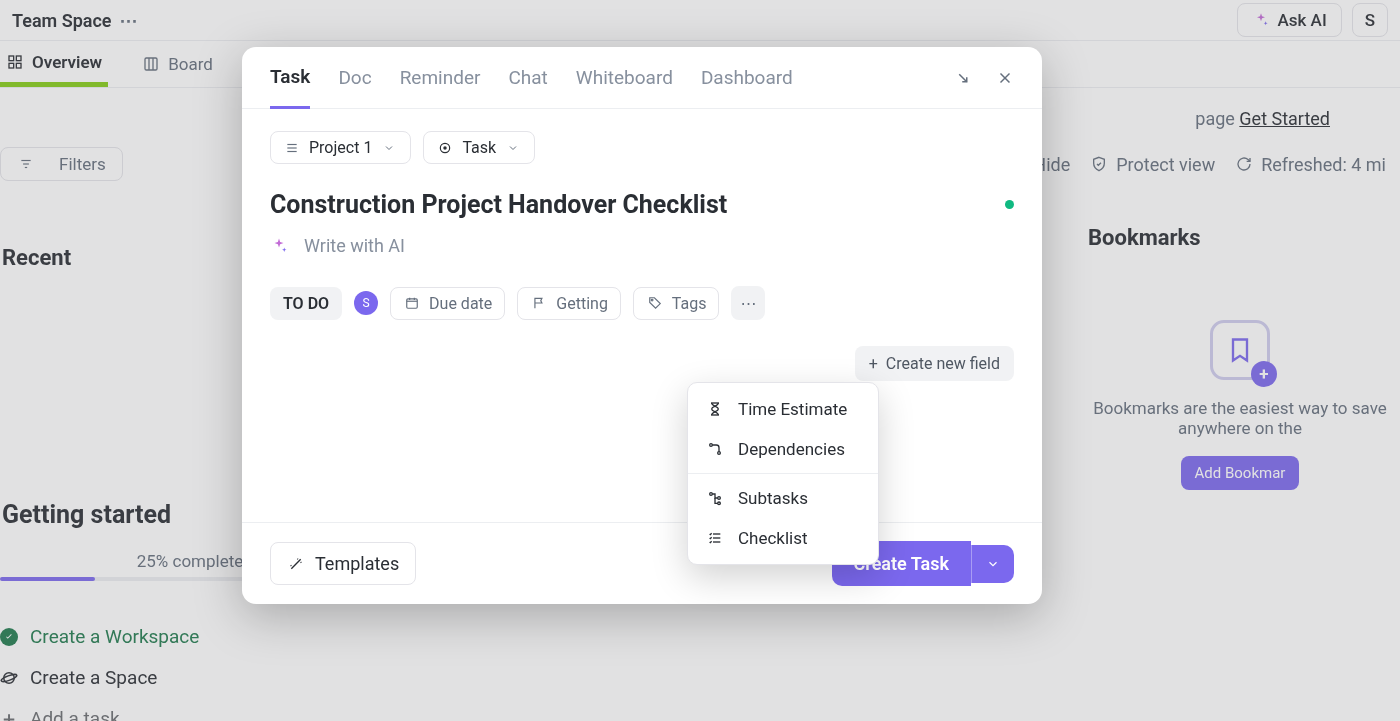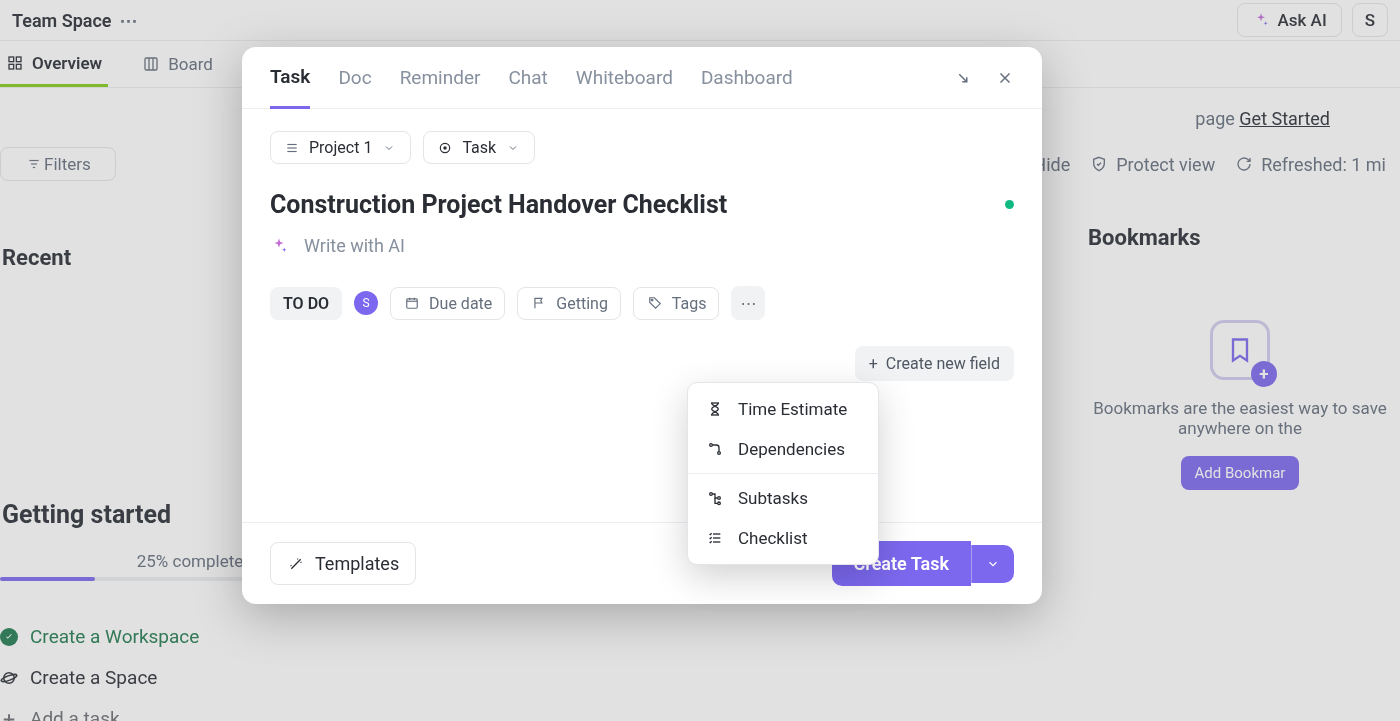--- a/index.html
+++ b/index.html
@@ -41,32 +41,32 @@
   }
   .tabs {
     display:flex; align-items:center; gap:28px; padding:0 0 0 0;
     border-top:1px solid #eceef1; border-bottom:1px solid #eceef1;
     height:48px;
   }
   .tab {
     display:flex; align-items:center; gap:8px; color:#656f7d; font-size:17px; height:100%;
     padding:0 6px;
   }
-  .tab.active { color:#2a2e34; border-bottom:3px solid #84cc16; font-weight:600;}
+  .tab.active { color:#2a2e34; border-bottom:5px solid #84cc16; font-weight:600;}
   .mid-banner {
     text-align:right; padding:20px 70px 0 0; font-size:18px; color:#656f7d;
   }
   .mid-banner a { color:#2a2e34; text-decoration:underline;}
   .toolbar {
     display:flex; justify-content:space-between; align-items:center;
     padding: 18px 14px 18px 0;
   }
   .filters-pill {
-    border:1px solid #e4e4e9; border-radius:8px; padding:6px 24px;
-    font-size:17px; color:#656f7d; display:flex; gap:1px; align-items:center;
+    border:1px solid #e4e4e9; border-radius:8px; padding:6px 16px;
+    font-size:17px; color:#656f7d; display:flex; gap:24px; align-items:center;
   }
   .right-tools { display:flex; align-items:center; gap:20px; color:#656f7d; font-size:18px;}
   .tool { display:flex; align-items:center; gap:8px;}
   .sections {
     padding: 20px 0 0 0; position:absolute; left:0; right:0; top:225px;
     display:flex; gap:30px;
   }
   .left-col { width:380px; }
   .left-col h2 { font-size:22px; font-weight:700; margin:0 0 22px 2px;}
   .getting { margin-top:230px;}
@@ -255,21 +255,21 @@
         </span>
         <span>Protect view</span>
       </div>
       <div class="tool">
         <span class="ico">
           <svg viewBox="0 0 24 24" width="16" height="16" fill="none" stroke="#656f7d" stroke-width="2">
               <path d="M21 12a9 9 0 1 1-3-6.7L21 8"></path>
               <path d="M21 3v5h-5"></path>
             </svg>
         </span>
-        <span>Refreshed: 1 mi</span>
+        <span>Refreshed: 4 mi</span>
       </div>
     </div>
   </div>
 
   <div class="sections">
     <div class="left-col">
       <h2>Recent</h2>
 
       <div class="getting">
         <h2>Getting started</h2>

